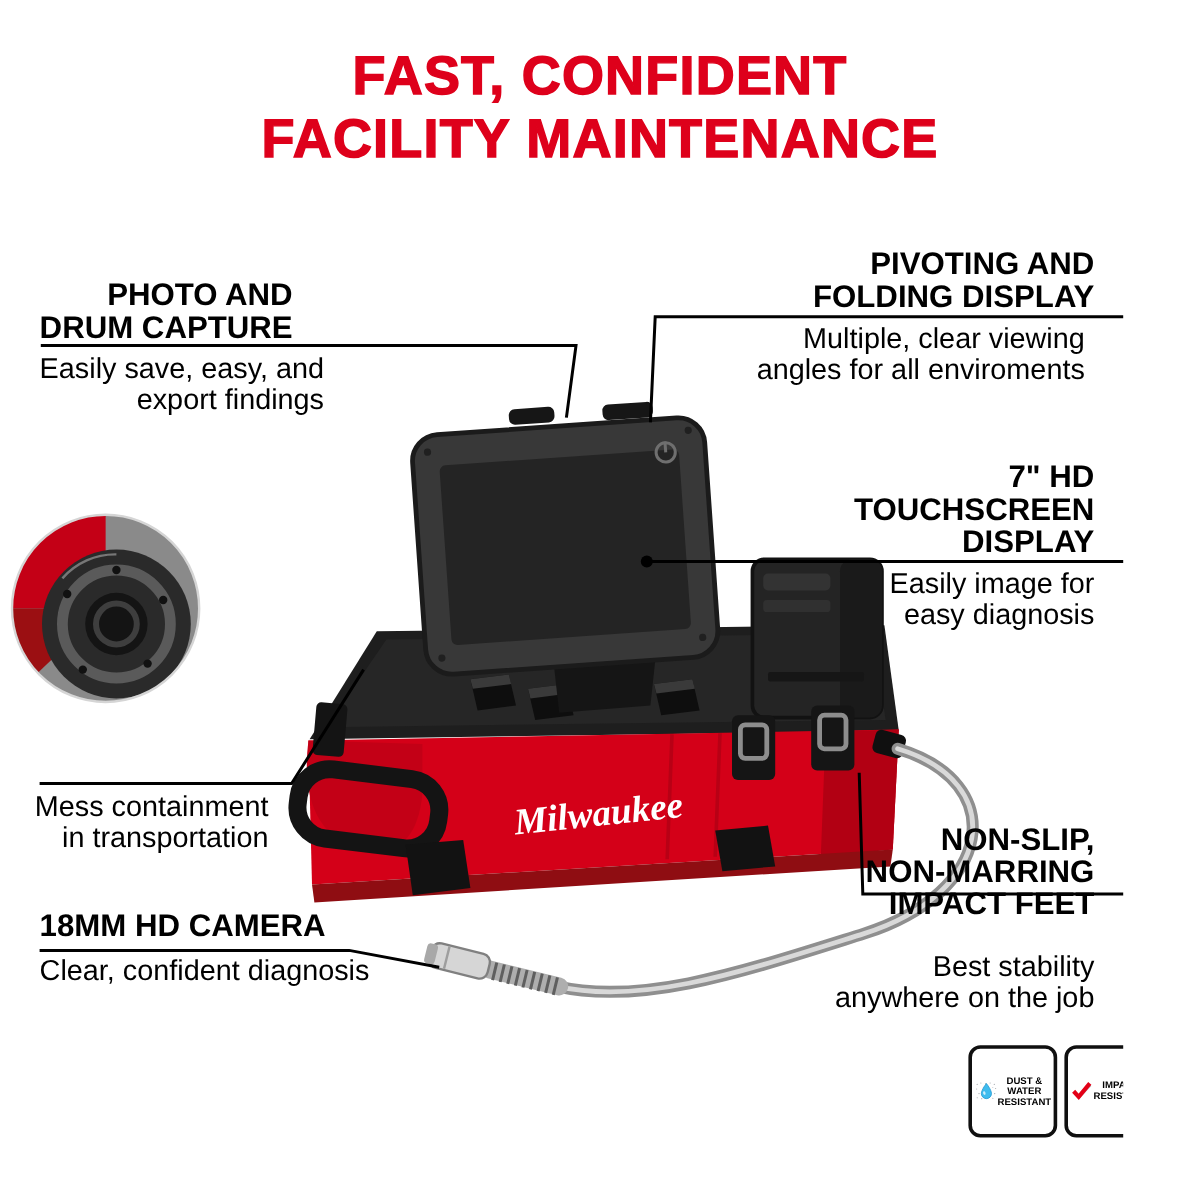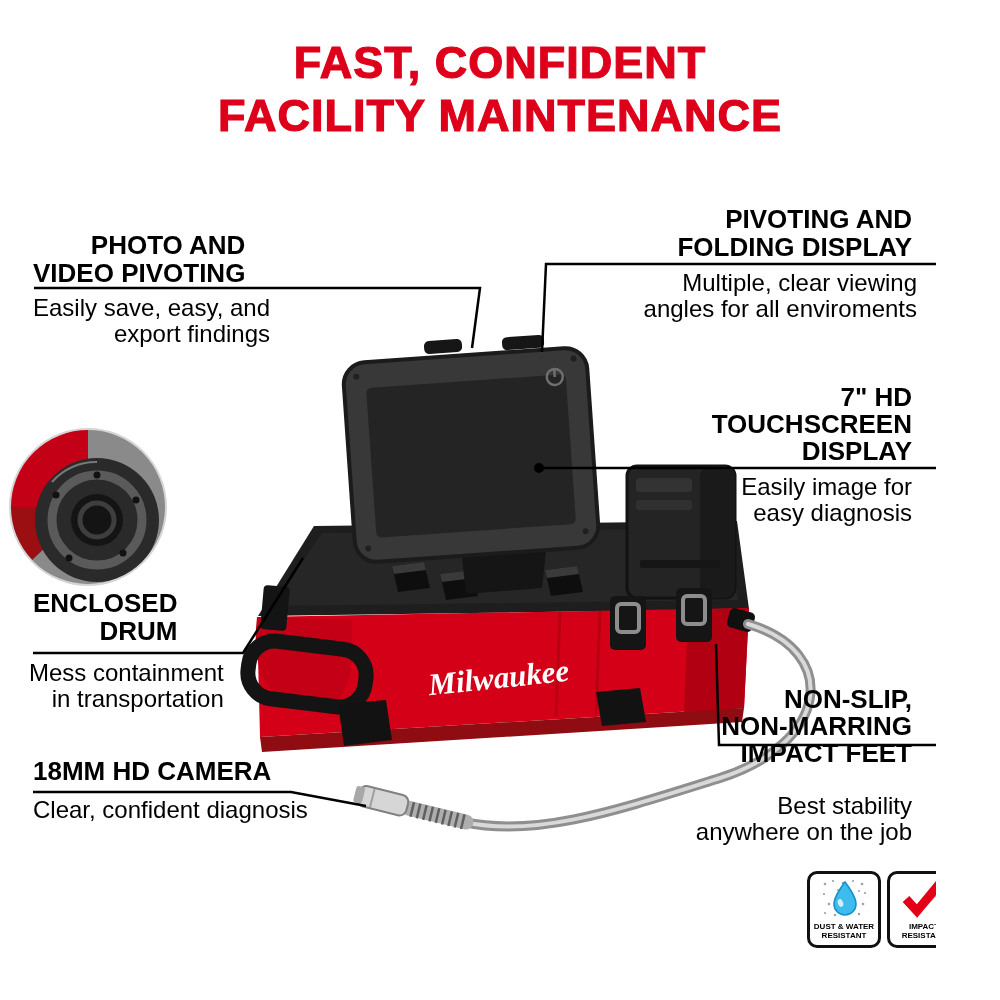--- a/index.html
+++ b/index.html
@@ -10,21 +10,21 @@
            letter-spacing:1px; -webkit-text-stroke:1.2px var(--accent-red,#DE001B); }
   .art { position:absolute; left:0; top:0; width:1000px; height:1000px; }
   .callout { position:absolute; color:#000; white-space:nowrap; }
   .callout.heading { font-weight:bold; font-size:26px; line-height:28px; }
   .callout.heading.tight { line-height:27px; }
   .callout.body { font-size:24px; line-height:26px; }
   .left { text-align:right; }
   .right { text-align:right; }
   .badges { position:absolute; left:807px; top:871px; display:flex; gap:6px; }
   .badge { width:74px; height:77px; border:3px solid #101010; border-radius:10px; background:#fff;
-           display:flex; flex-direction:column; align-items:center; justify-content:space-between;
+           display:flex; flex-direction:row; align-items:center; justify-content:space-between;
            padding:4px 2px 5px; }
   .badge-icon { display:block; }
   .badge-label { font-size:8px; font-weight:bold; line-height:9px; text-align:center; color:#000; }
 </style>
 </head>
 <body>
 
 <div class="page">
 
   <header class="title">
@@ -146,50 +146,46 @@
       <polyline points="976,468 542,468"></polyline>
       <circle cx="539" cy="468" r="5" fill="#000" stroke="none"></circle>
       <polyline points="33,653 243,653 303,558"></polyline>
       <polyline points="976,745 719,745 716,644"></polyline>
       <polyline points="33,792 291,792 366,806"></polyline>
     </g>
   </svg>
 
   <div class="callout heading left" style="left:33px; top:231px;">
     <div>PHOTO AND</div>
-    <div>VIDEO PIVOTING</div>
+    <div>DRUM CAPTURE</div>
   </div>
   <div class="callout body left" style="left:33px; top:295px;">
     <div>Easily save, easy, and</div>
     <div>export findings</div>
   </div>
 
   <div class="callout heading right" style="right:24px; top:205px;">
     <div>PIVOTING AND</div>
     <div>FOLDING DISPLAY</div>
   </div>
-  <div class="callout body right" style="right:19px; top:270px;">
+  <div class="callout body right" style="right:32px; top:270px;">
     <div>Multiple, clear viewing</div>
     <div>angles for all enviroments</div>
   </div>
 
   <div class="callout heading tight right" style="right:24px; top:384px;">
     <div>7" HD</div>
     <div>TOUCHSCREEN</div>
     <div>DISPLAY</div>
   </div>
   <div class="callout body right" style="right:24px; top:474px;">
     <div>Easily image for</div>
     <div>easy diagnosis</div>
   </div>
 
-  <div class="callout heading left" style="left:33px; top:589px;">
-    <div>ENCLOSED</div>
-    <div>DRUM</div>
-  </div>
   <div class="callout body left" style="left:29px; top:660px;">
     <div>Mess containment</div>
     <div>in transportation</div>
   </div>
 
   <div class="callout heading tight right" style="right:24px; top:686px;">
     <div>NON-SLIP,</div>
     <div>NON-MARRING</div>
     <div>IMPACT FEET</div>
   </div>

